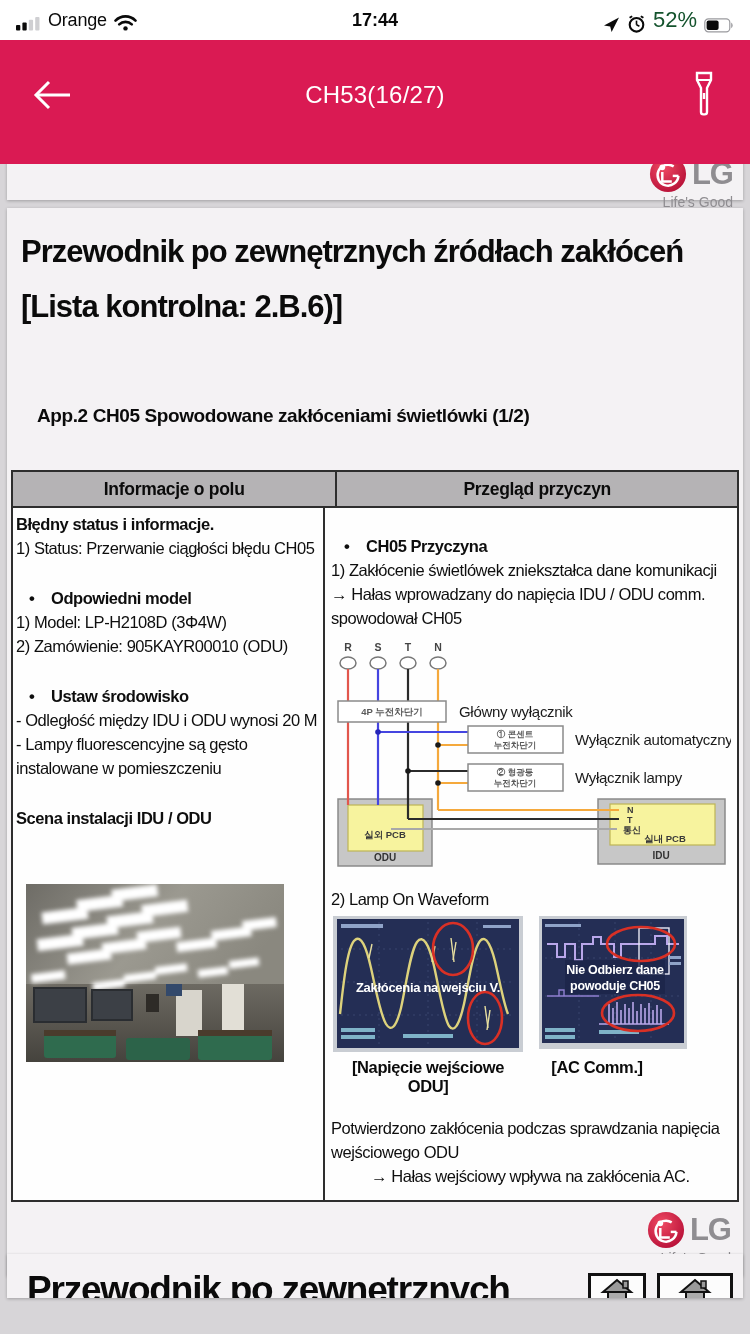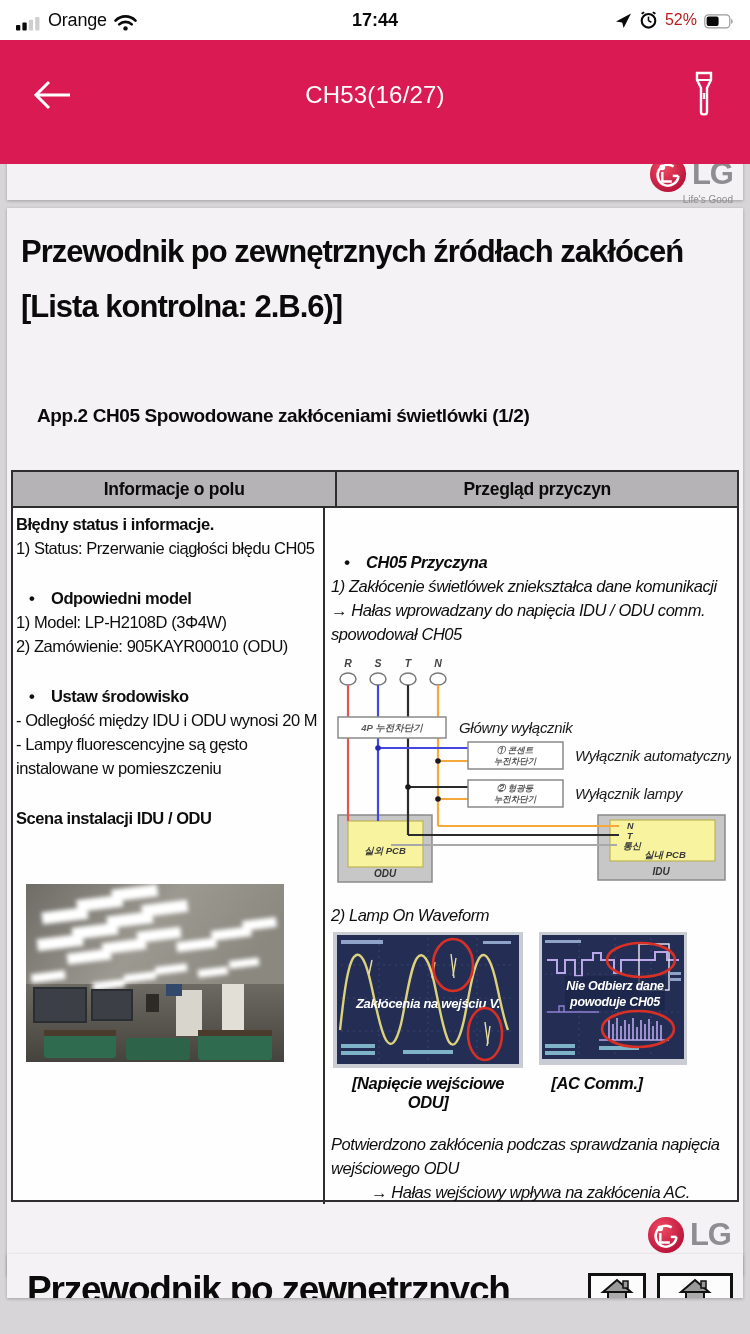--- a/index.html
+++ b/index.html
@@ -5,57 +5,57 @@
   * { margin:0; padding:0; box-sizing:border-box; }
   html,body { width:750px; height:1334px; overflow:hidden; }
   body { background:#d7d5d8; font-family:"Liberation Sans", sans-serif; position:relative; }
 
   
   .status-bar { position:absolute; top:0; left:0; width:750px; height:40px; background:#ffffff;
     display:flex; align-items:center; justify-content:space-between; padding:0 16px; z-index:30; }
   .sb-left, .sb-right { display:flex; align-items:flex-end; gap:7px; }
   .sb-carrier { font-size:18px; font-weight:500; color:#0a0a0a; letter-spacing:-0.2px; }
   .sb-time { position:absolute; left:0; right:0; text-align:center; font-size:18px; font-weight:600; color:#0a0a0a; pointer-events:none; }
-  .sb-pct { font-size:16px; color:#b91c1c; }
+  .sb-pct { font-size:22px; color:#14532d; }
 
   
   .app-header { position:absolute; top:40px; left:0; width:750px; height:124px; background:#da1a53; z-index:29; }
   .hdr-title { position:absolute; left:0; right:0; top:0; height:110px; display:flex; align-items:center; justify-content:center;
     color:#ffffff; font-size:24px; letter-spacing:0.2px; }
   .back-btn { position:absolute; left:26px; top:31px; width:52px; height:48px; display:flex; align-items:center; justify-content:center; cursor:pointer; }
   .torch-btn { position:absolute; right:24px; top:29px; width:44px; height:52px; display:flex; align-items:center; justify-content:center; cursor:pointer; }
 
   
   .slide { position:absolute; left:7px; right:7px; background:#f4f2f4; box-shadow:0 1px 3px rgba(0,0,0,0.25); }
   .slide-prev { top:152px; height:48px; }
   .slide-main { top:208px; height:1068px; }
   .slide-next { top:1254px; height:44px; overflow:hidden; }
 
   
   .lg-logo { position:absolute; display:grid; grid-template-columns:auto auto; column-gap:5px; align-items:center; }
   .lg-wordmark { font-size:31px; font-weight:bold; color:#8f8d91; letter-spacing:-1px; line-height:30px; }
-  .lg-tagline { grid-column:1 / 3; text-align:right; font-size:10px; color:#8f8d91; margin-top:1px; }
+  .lg-tagline { grid-column:1 / 3; text-align:right; font-size:14px; color:#8f8d91; margin-top:1px; }
   .logo-prev { right:10px; top:3px; }
   .logo-bottom { right:12px; bottom:10px; }
 
   
   .doc-title { position:absolute; top:16px; left:14px; right:10px; font-size:31px; font-weight:bold;
     color:#0b0b0b; letter-spacing:-1px; line-height:55px; }
   .doc-subtitle { position:absolute; top:197px; left:30px; font-size:19px; font-weight:bold; color:#0b0b0b; letter-spacing:-0.4px; }
 
   
   .doc-table { position:absolute; top:262px; left:4px; right:4px; bottom:74px; border:2px solid #2e2e2e;
     background:#fefefe; display:flex; flex-direction:column; }
   .tbl-head { display:flex; background:#b5b3b5; border-bottom:2px solid #2e2e2e; height:36px; flex:0 0 36px; }
   .th { display:flex; align-items:center; justify-content:center; font-weight:bold; font-size:17.5px; color:#0b0b0b; letter-spacing:-0.3px; }
   .th-left { width:44.8%; border-right:2px solid #2e2e2e; }
   .th-right { flex:1; }
   .tbl-body { flex:1; display:flex; }
   .cell-left { width:44.8%; border-right:2px solid #2e2e2e; padding:4px 3px 0 3px; }
-  .cell-right { flex:1; padding:20px 6px 0 6px;font-style:italic; }
+  .cell-right { flex:1; padding:4px 6px 0 6px; }
 
   .cell-left p, .cell-right p { font-size:16.5px; line-height:24px; letter-spacing:-0.45px; color:#0e0e0e; }
   .b { font-weight:bold; }
   .gap { height:26px; }
   .bullet-line { padding-left:13px; }
   .bullet-line .blt { display:inline-block; width:22px; }
 
   .photo-wrap { margin:54px 0 0 10px; width:258px; height:178px; }
 
   .cause-head { margin-top:22px; }

